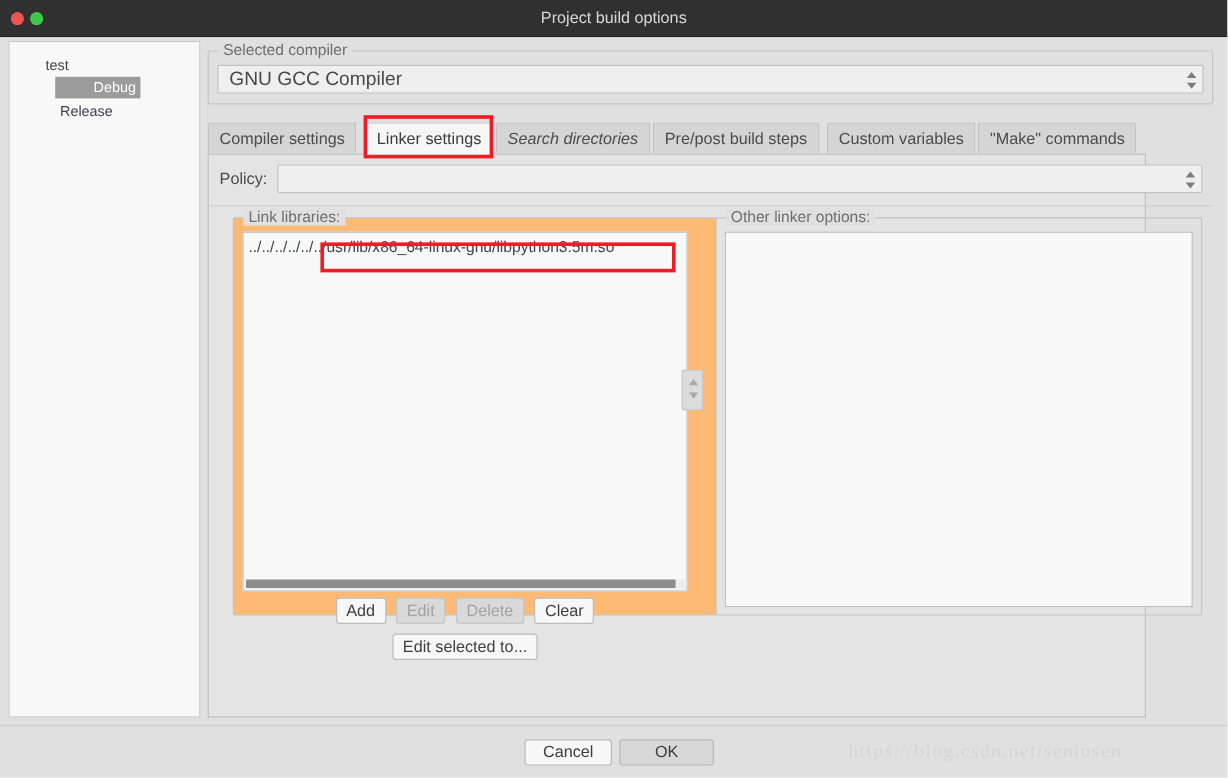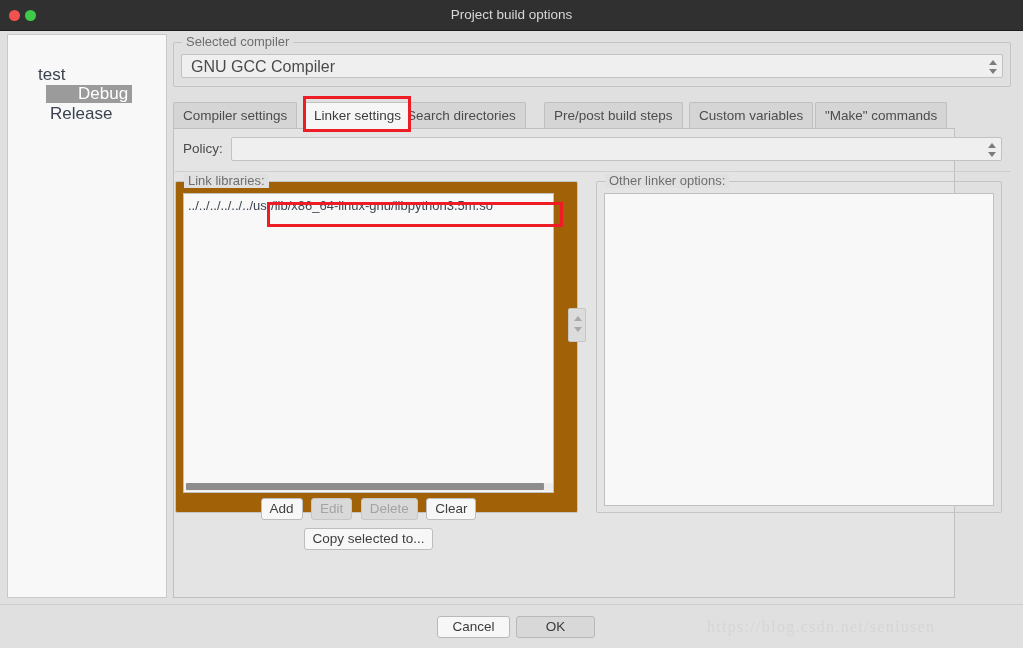--- a/index.html
+++ b/index.html
@@ -59,28 +59,27 @@
     position: absolute;
     left: 7px; top: 3px;
     width: 160px; height: 564px;
     background: #f8f8f8;
     border: 1px solid #c9c9c9;
     box-sizing: border-box;
     overflow: hidden;
   }
   .tree-item {
     position: absolute;
-    font-size: 17px;
+    font-size: 12px;
     color: #3b4350;
     white-space: nowrap;
     line-height: 18px;
     height: 18px;
     padding: 0 4px;
     box-sizing: border-box;
-    margin-top: 21px;
   }
   .tree-item.root     { left: 26px; top: 10px; }
   .tree-item.child    { left: 38px; }
   .tree-item.selected {
     background: #9b9b9b;
     color: #ffffff;
   }
 
   
   .content {
@@ -198,23 +197,23 @@
 
   .panel-divider {
     position: absolute;
     left: 1px; top: 42px;
     width: 836px; height: 1px;
     background: #cfcfcf;
   }
 
   
   .gb-linklibs {
-    left: 1px; top: 52px;
+    left: 20px; top: 52px;
     width: 403px; height: 332px;
-    background: #a16207;
+    background: #fdba74;
   }
   .listbox {
     position: absolute;
     left: 7px; top: 11px;
     width: 371px; height: 300px;
     background: #f8f8f8;
     border: 1px solid #c0c0c0;
     box-sizing: border-box;
     overflow: hidden;
   }
@@ -378,21 +377,21 @@
         <div class="combo-text">GNU GCC Compiler</div>
         <div class="spin">
           <div class="tri up"></div>
             <div class="tri down"></div>
         </div>
       </div>
 
       <div class="tabbar">
         <div class="tab" style="left:0px;">Compiler settings</div>
         <div class="tab active" style="left:131px;">Linker settings</div>
-        <div class="tab" style="left:224px;">Search directories</div>
+        <div class="tab" style="left:240px;font-style:italic;">Search directories</div>
         <div class="tab" style="left:371px;">Pre/post build steps</div>
         <div class="tab" style="left:516px;">Custom variables</div>
         <div class="tab" style="left:642px;">"Make" commands</div>
       </div>
 
       <div class="tabpage">
 
         <div class="policy-label">Policy:</div>
         <div class="combo combo-policy">
           <div class="spin">
@@ -414,21 +413,21 @@
           </div>
 
           <div class="btnrow">
             <span class="btn">Add</span>
             <span class="btn disabled">Edit</span>
             <span class="btn disabled">Delete</span>
             <span class="btn">Clear</span>
           </div>
 
           <div class="btn-copy-wrap">
-            <span class="btn">Copy selected to...</span>
+            <span class="btn">Edit selected to...</span>
           </div>
         </div>
 
         <div class="splitter">
           <div class="tri up"></div>
           <div class="tri down"></div>
         </div>
 
         <div class="groupbox gb-otheropts">
           <div class="gb-title">Other linker options:</div>

